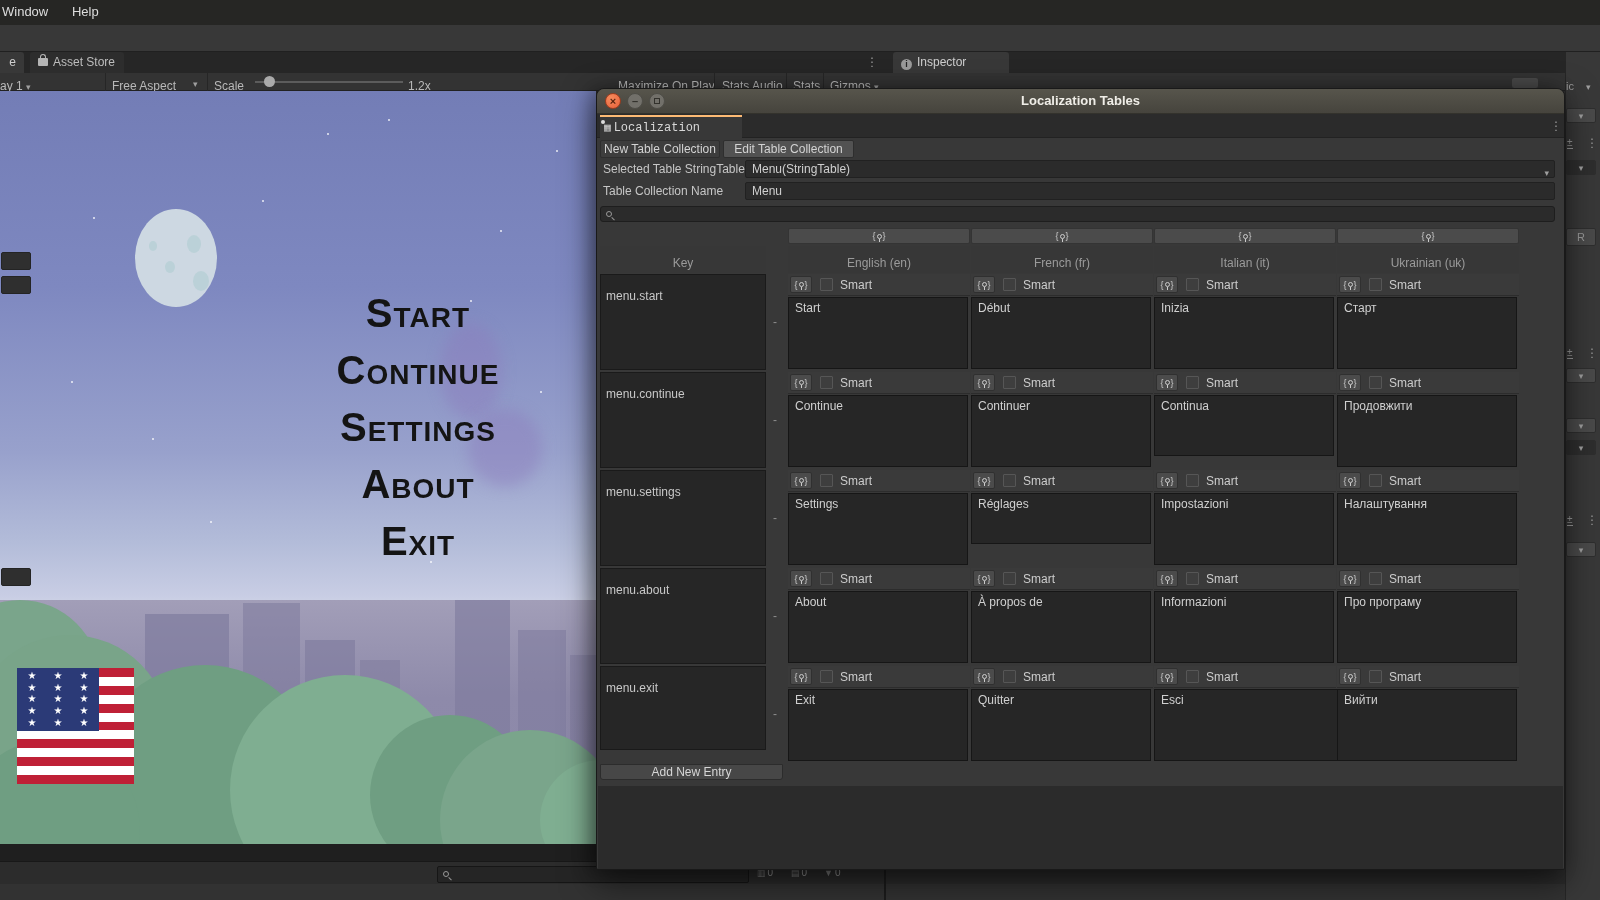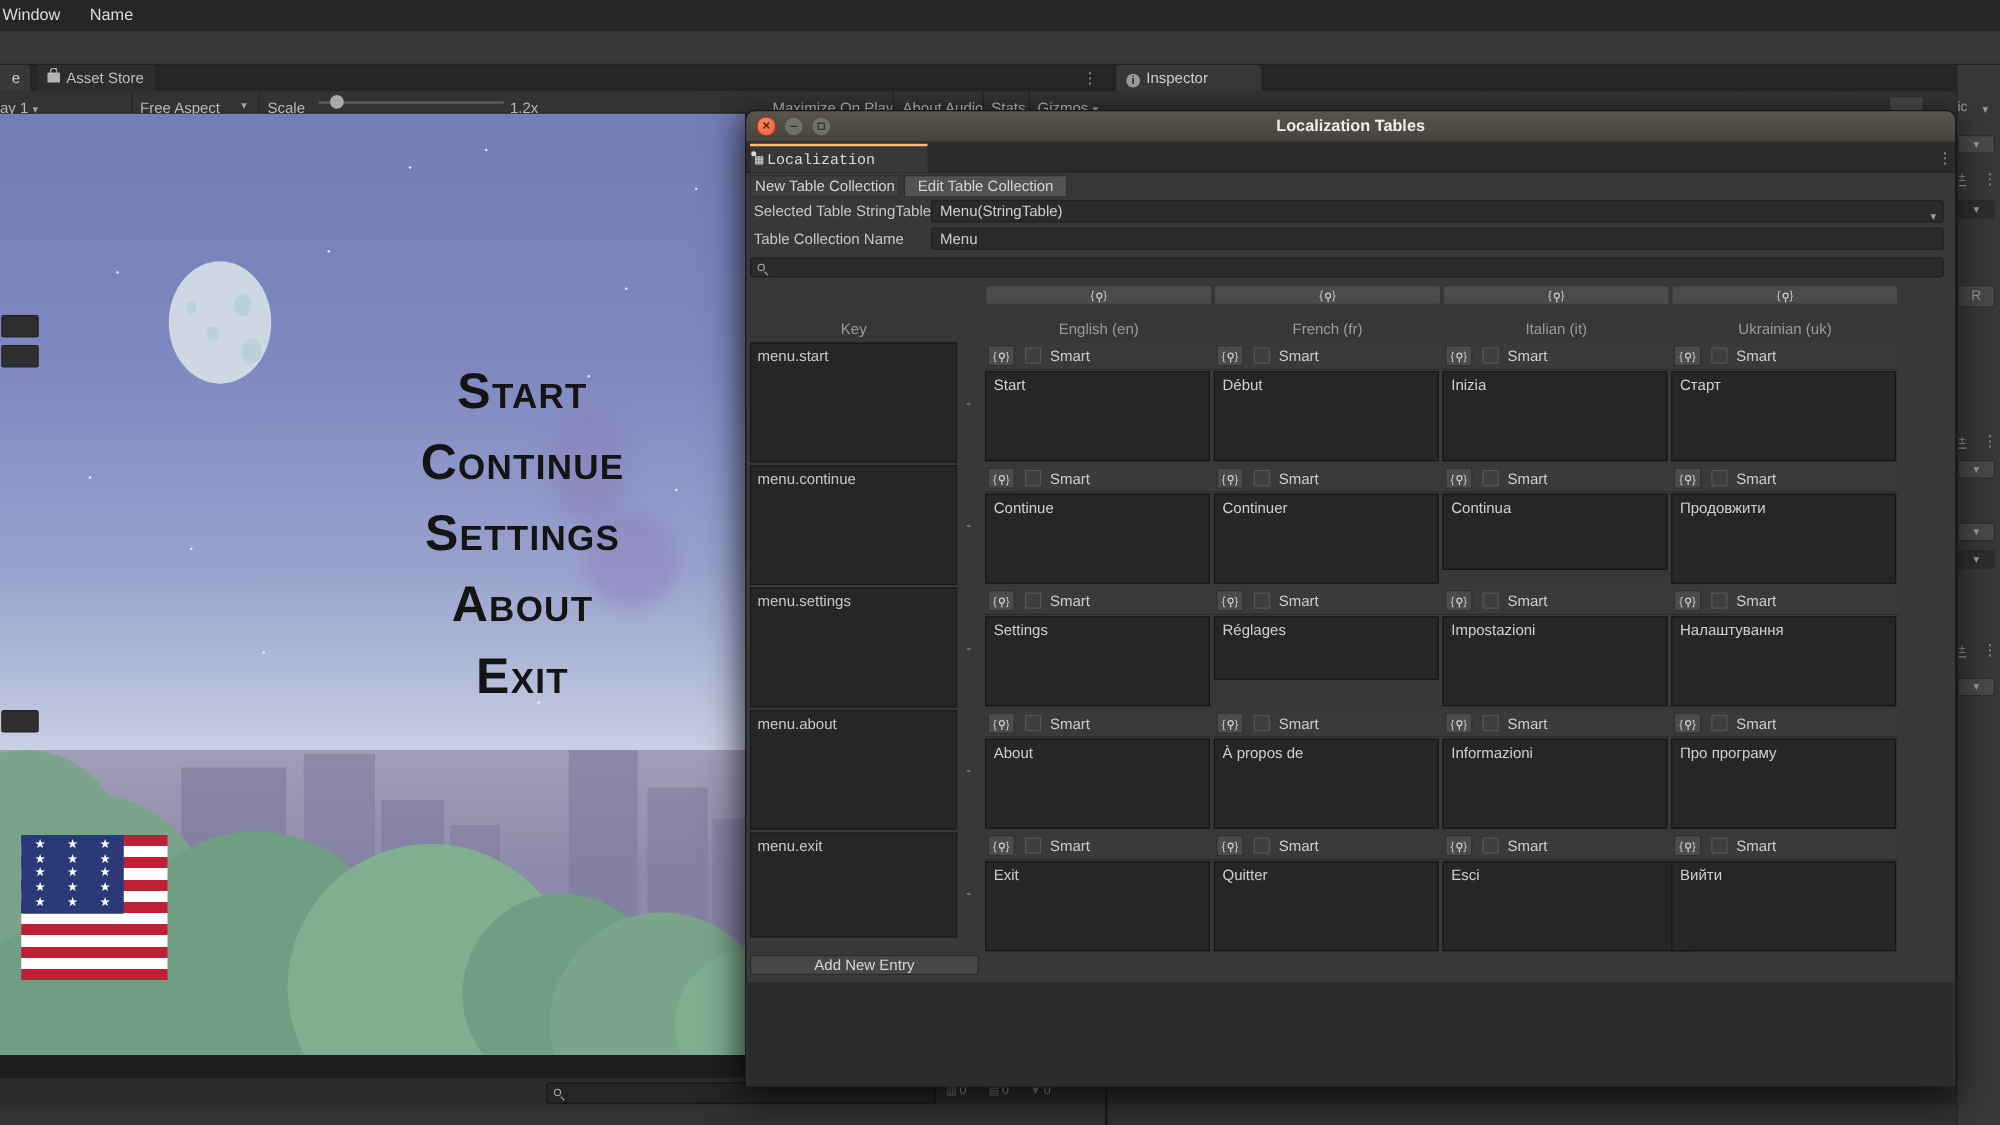--- a/index.html
+++ b/index.html
@@ -106,40 +106,40 @@
   .loc-field { position:absolute; left:148px; width:810px; height:18px; background:#2b2b2b; border:1px solid #212121; border-radius:2px; color:#cfcfcf; line-height:16px; padding-left:6px; font-size:12px; }
   .loc-field .chev { position:absolute; right:5px; top:4px; }
   #loc-search { position:absolute; left:3px; top:117px; width:955px; height:16px; background:#2b2b2b; border:1px solid #1e1e1e; border-radius:3px; }
   #loc-bottomfill { position:absolute; left:1px; top:697px; width:965px; height:83px; background:#2b2b2b; }
 
   
   #loc-table { position:absolute; left:3px; top:139px; width:920px; height:556px; }
   .lang-iconbar { background:#4b4b4b; border:1px solid #343434; border-radius:2px; display:flex; justify-content:center; align-items:center; }
   .lang-name { background:#373737; color:#9b9b9b; text-align:center; line-height:34px; font-size:12px; }
   #key-header { position:absolute; left:0; top:18px; width:166px; height:27px; background:#373737; color:#9b9b9b; text-align:center; line-height:34px; font-size:12px; }
-  .key-cell { background:#262626; border:1px solid #1a1a1a; color:#c8c8c8; padding:3px 5px; font-size:12px; }
+  .key-cell { background:#262626; border:1px solid #1a1a1a; color:#c8c8c8; padding:14px 5px; font-size:12px; }
   .handle-strip { background:#383838; color:#8d8d8d; text-align:center; font-size:12px; }
   .smartbar { position:absolute; left:0; top:0; height:22px; background:#3a3a3a; border-bottom:1px solid #2c2c2c; }
   .meta-btn { position:absolute; left:2px; top:2px; width:22px; height:17px; background:#4b4b4b; border:1px solid #303030; border-radius:2px; display:flex; justify-content:center; align-items:center; }
   .meta-ic { display:flex; align-items:center; color:#cccccc; font-size:9px; gap:1px; }
   .pin { width:5px; height:5px; border:1px solid #cccccc; border-radius:50%; position:relative; }
   .pin::after { content:''; position:absolute; left:1px; top:4px; width:1px; height:3px; background:#cccccc; }
   .smart-check { position:absolute; left:32px; top:4px; width:13px; height:13px; background:#3e3e3e; border:1px solid #565656; border-radius:1px; }
   .smart-label { position:absolute; left:52px; top:4px; color:#cccccc; font-size:12px; }
   .cell-text { position:absolute; left:0; top:23px; background:#262626; border:1px solid #161616; color:#d0d0d0; padding:3px 6px; font-size:12px; }
   #add-entry { position:absolute; left:0; top:536px; width:183px; height:16px; background:#474747; border:1px solid #2c2c2c; border-radius:0 0 3px 3px; text-align:center; line-height:15px; color:#d6d6d6; font-size:12px; }
 </style>
 </head>
 <body>
 
 <div id="screen">
 
   <div id="menubar" class="abs">
     <span style="margin-left:-8px">Window</span>
-    <span>Name</span>
+    <span>Help</span>
   </div>
 
   <div id="toolbar" class="abs">
     <div class="abs" id="grid-icon">▦</div>
     <div class="tbtn play-on" style="left:552px;top:28px;width:31px;height:21px;background:#3e6fa3;border-radius:2px 0 0 2px">
         <div class="play-tri"></div>
       </div>
     <div class="tbtn" style="left:584px;top:28px;width:31px;height:21px;border-radius:0">
         <div class="pause-bars">
           <i></i>
@@ -178,21 +178,21 @@
     <span class="vsep" style="left:105px"></span>
     <span class="gt" style="left:112px"><span>Free Aspect</span></span>
     <span class="gt chev" style="left:193px">▾</span>
     <span class="vsep" style="left:207px"></span>
     <span class="gt" style="left:214px">Scale</span>
     <span id="scale-track"></span>
     <span id="scale-handle"></span>
     <span class="gt" style="left:408px">1.2x</span>
     <span class="gt" style="left:618px">Maximize On Play</span>
     <span class="vsep" style="left:714px"></span>
-    <span class="gt" style="left:722px">About Audio</span>
+    <span class="gt" style="left:722px">Stats Audio</span>
     <span class="vsep" style="left:786px"></span>
     <span class="gt" style="left:793px">Stats</span>
     <span class="vsep" style="left:823px"></span>
     <span class="gt" style="left:830px"><span>Gizmos</span> <span class="chev">▾</span></span>
   </div>
 
   <div id="gameview" class="abs">
     <div id="stars">
         <div class="star-dot" style="left: 327px; top: 42px; width: 2px; height: 2px;"></div>
         <div class="star-dot" style="left: 93px; top: 126px; width: 2px; height: 2px;"></div>

